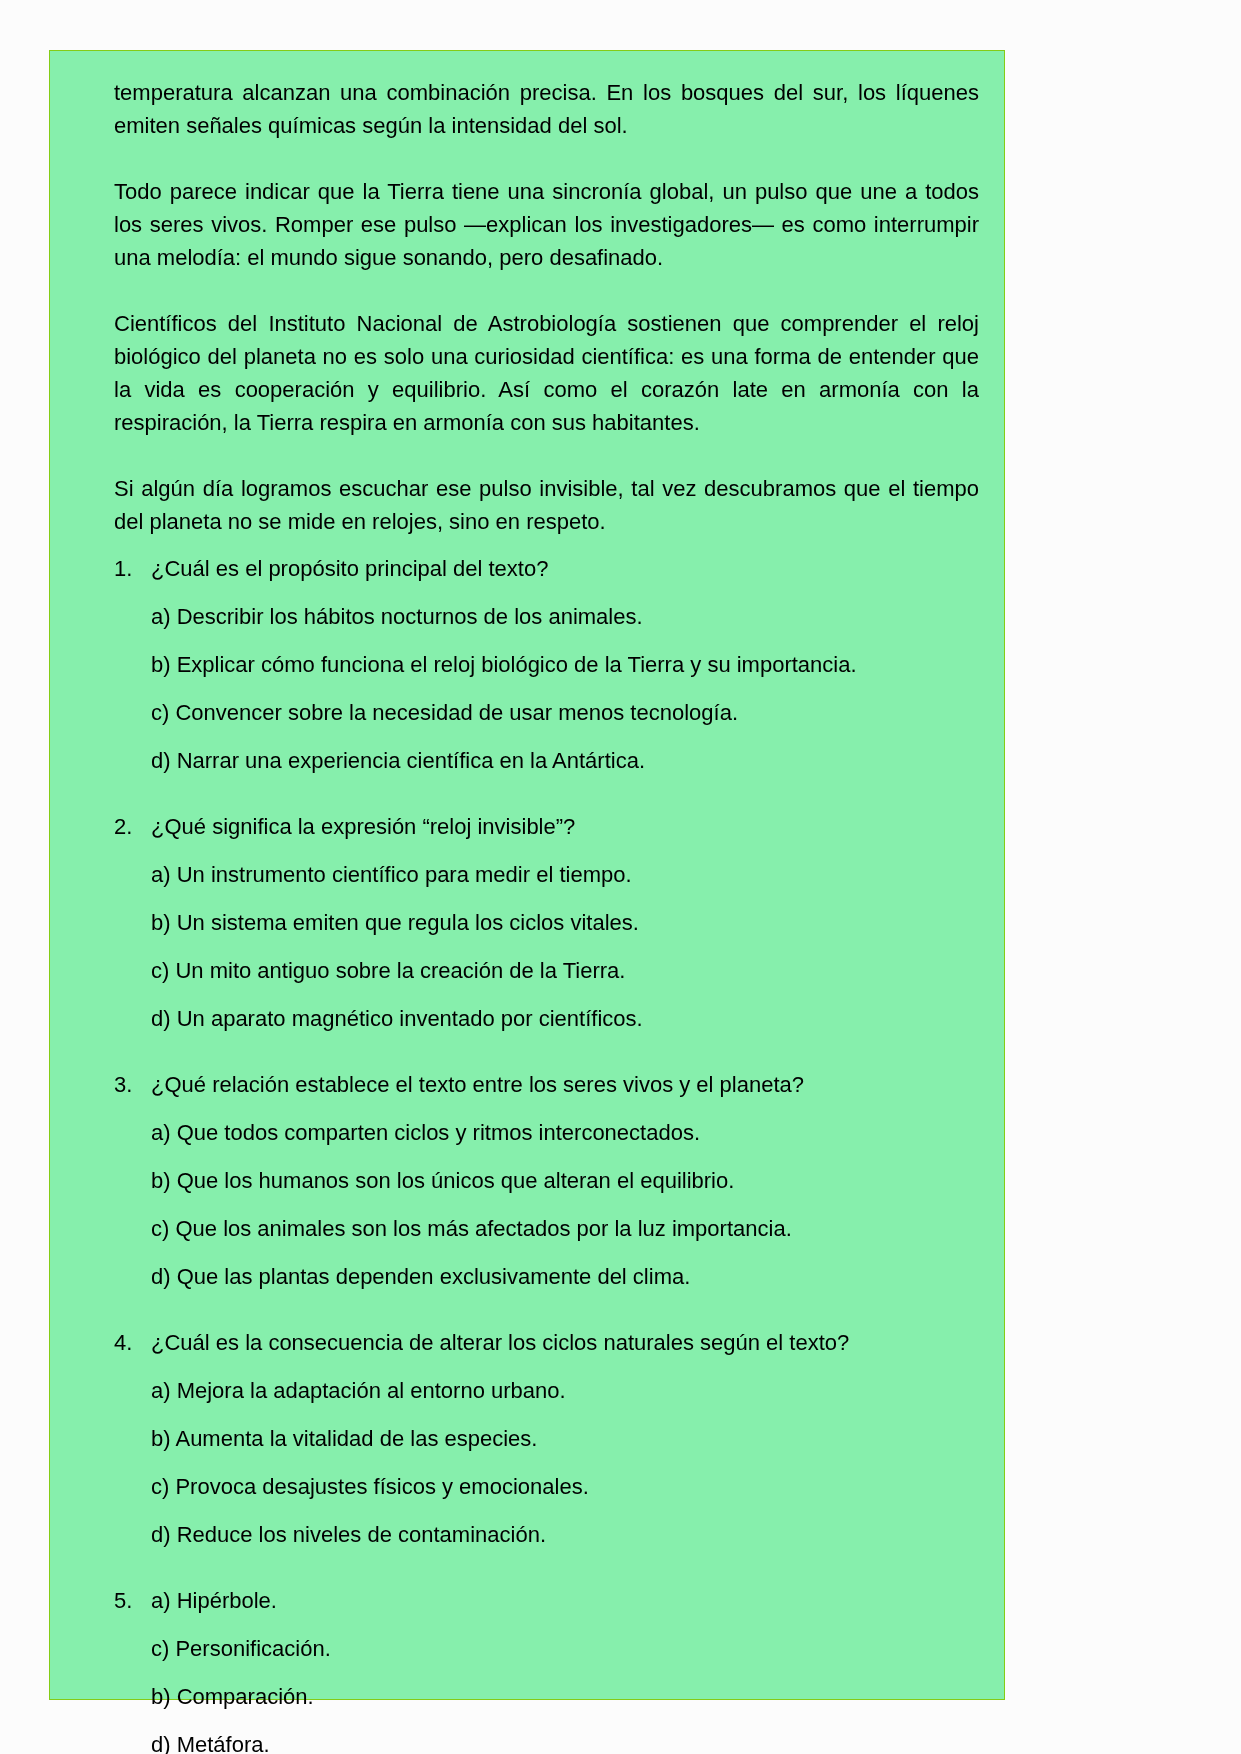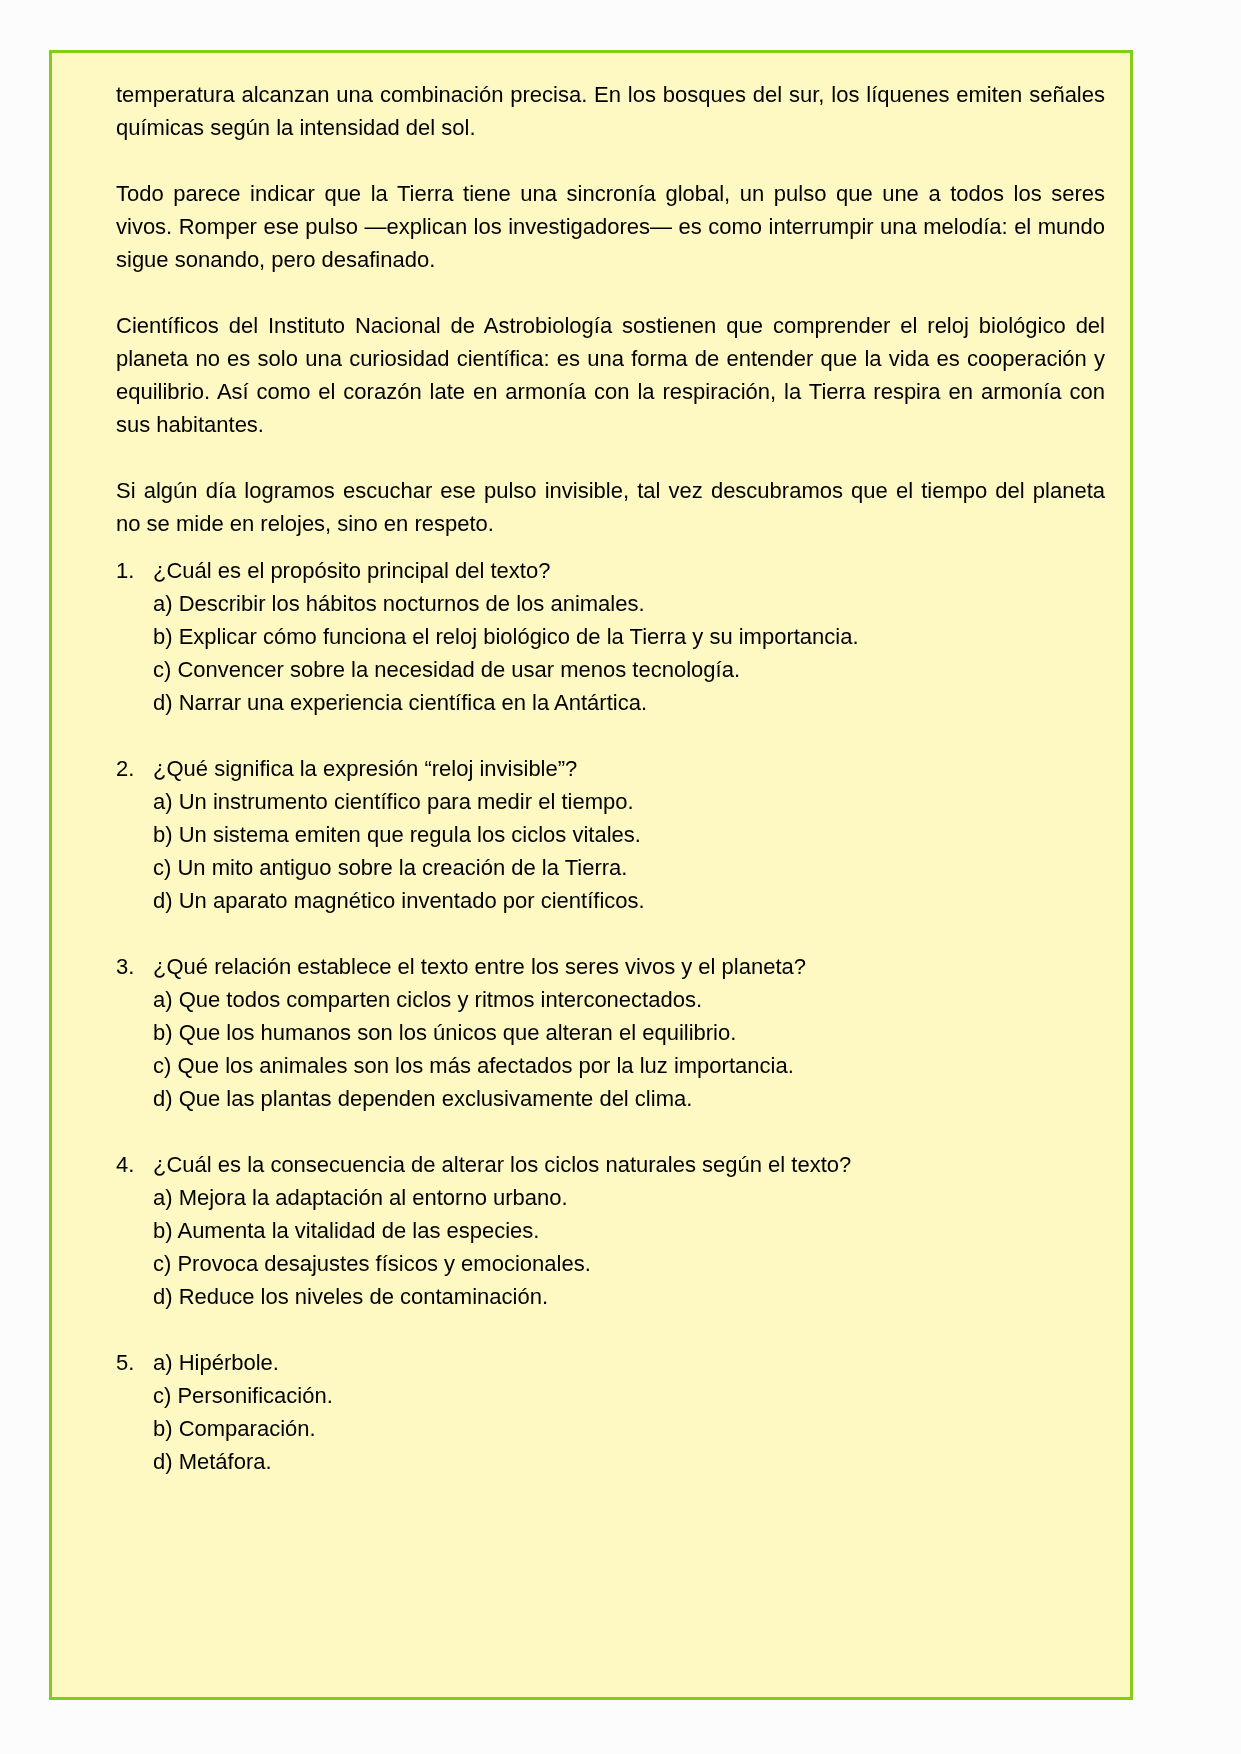--- a/index.html
+++ b/index.html
@@ -6,24 +6,24 @@
   html, body {
     background: #fcfcfc;
     width: 1241px;
     height: 1754px;
     font-family: "Liberation Sans", "DejaVu Sans", sans-serif;
   }
   .page {
     position: absolute;
     left: 49px;
     top: 50px;
-    width: 1084px;
+    width: 956px;
     height: 1650px;
-    background: #fef9c3;
-    border: 3px solid #84cc16;
+    background: #86efac;
+    border: 1px solid #84cc16;
   }
   .content {
     padding: 25px 25px 0 64px;
     color: #000000;
     font-size: 22px;
     line-height: 33px;
   }
   .para {
     text-align: justify;
     margin-bottom: 33px;
@@ -34,21 +34,21 @@
     padding-left: 37px;
     margin-bottom: 33px;
     text-align: left;
   }
   .qnum {
     position: absolute;
     left: 0;
     top: 0;
   }
   .qtext { display: block; }
-  .option { display: block; }
+  .option { display: block; margin-top: 15px; }
 </style>
 </head>
 <body>
 
 <div class="page">
   <div class="content">
 
     <p class="para">temperatura alcanzan una combinación precisa. En los bosques del sur, los líquenes emiten señales químicas según la intensidad del sol.</p>
     <p class="para">Todo parece indicar que la Tierra tiene una sincronía global, un pulso que une a todos los seres vivos. Romper ese pulso —explican los investigadores— es como interrumpir una melodía: el mundo sigue sonando, pero desafinado.</p>
     <p class="para">Científicos del Instituto Nacional de Astrobiología sostienen que comprender el reloj biológico del planeta no es solo una curiosidad científica: es una forma de entender que la vida es cooperación y equilibrio. Así como el corazón late en armonía con la respiración, la Tierra respira en armonía con sus habitantes.</p>

